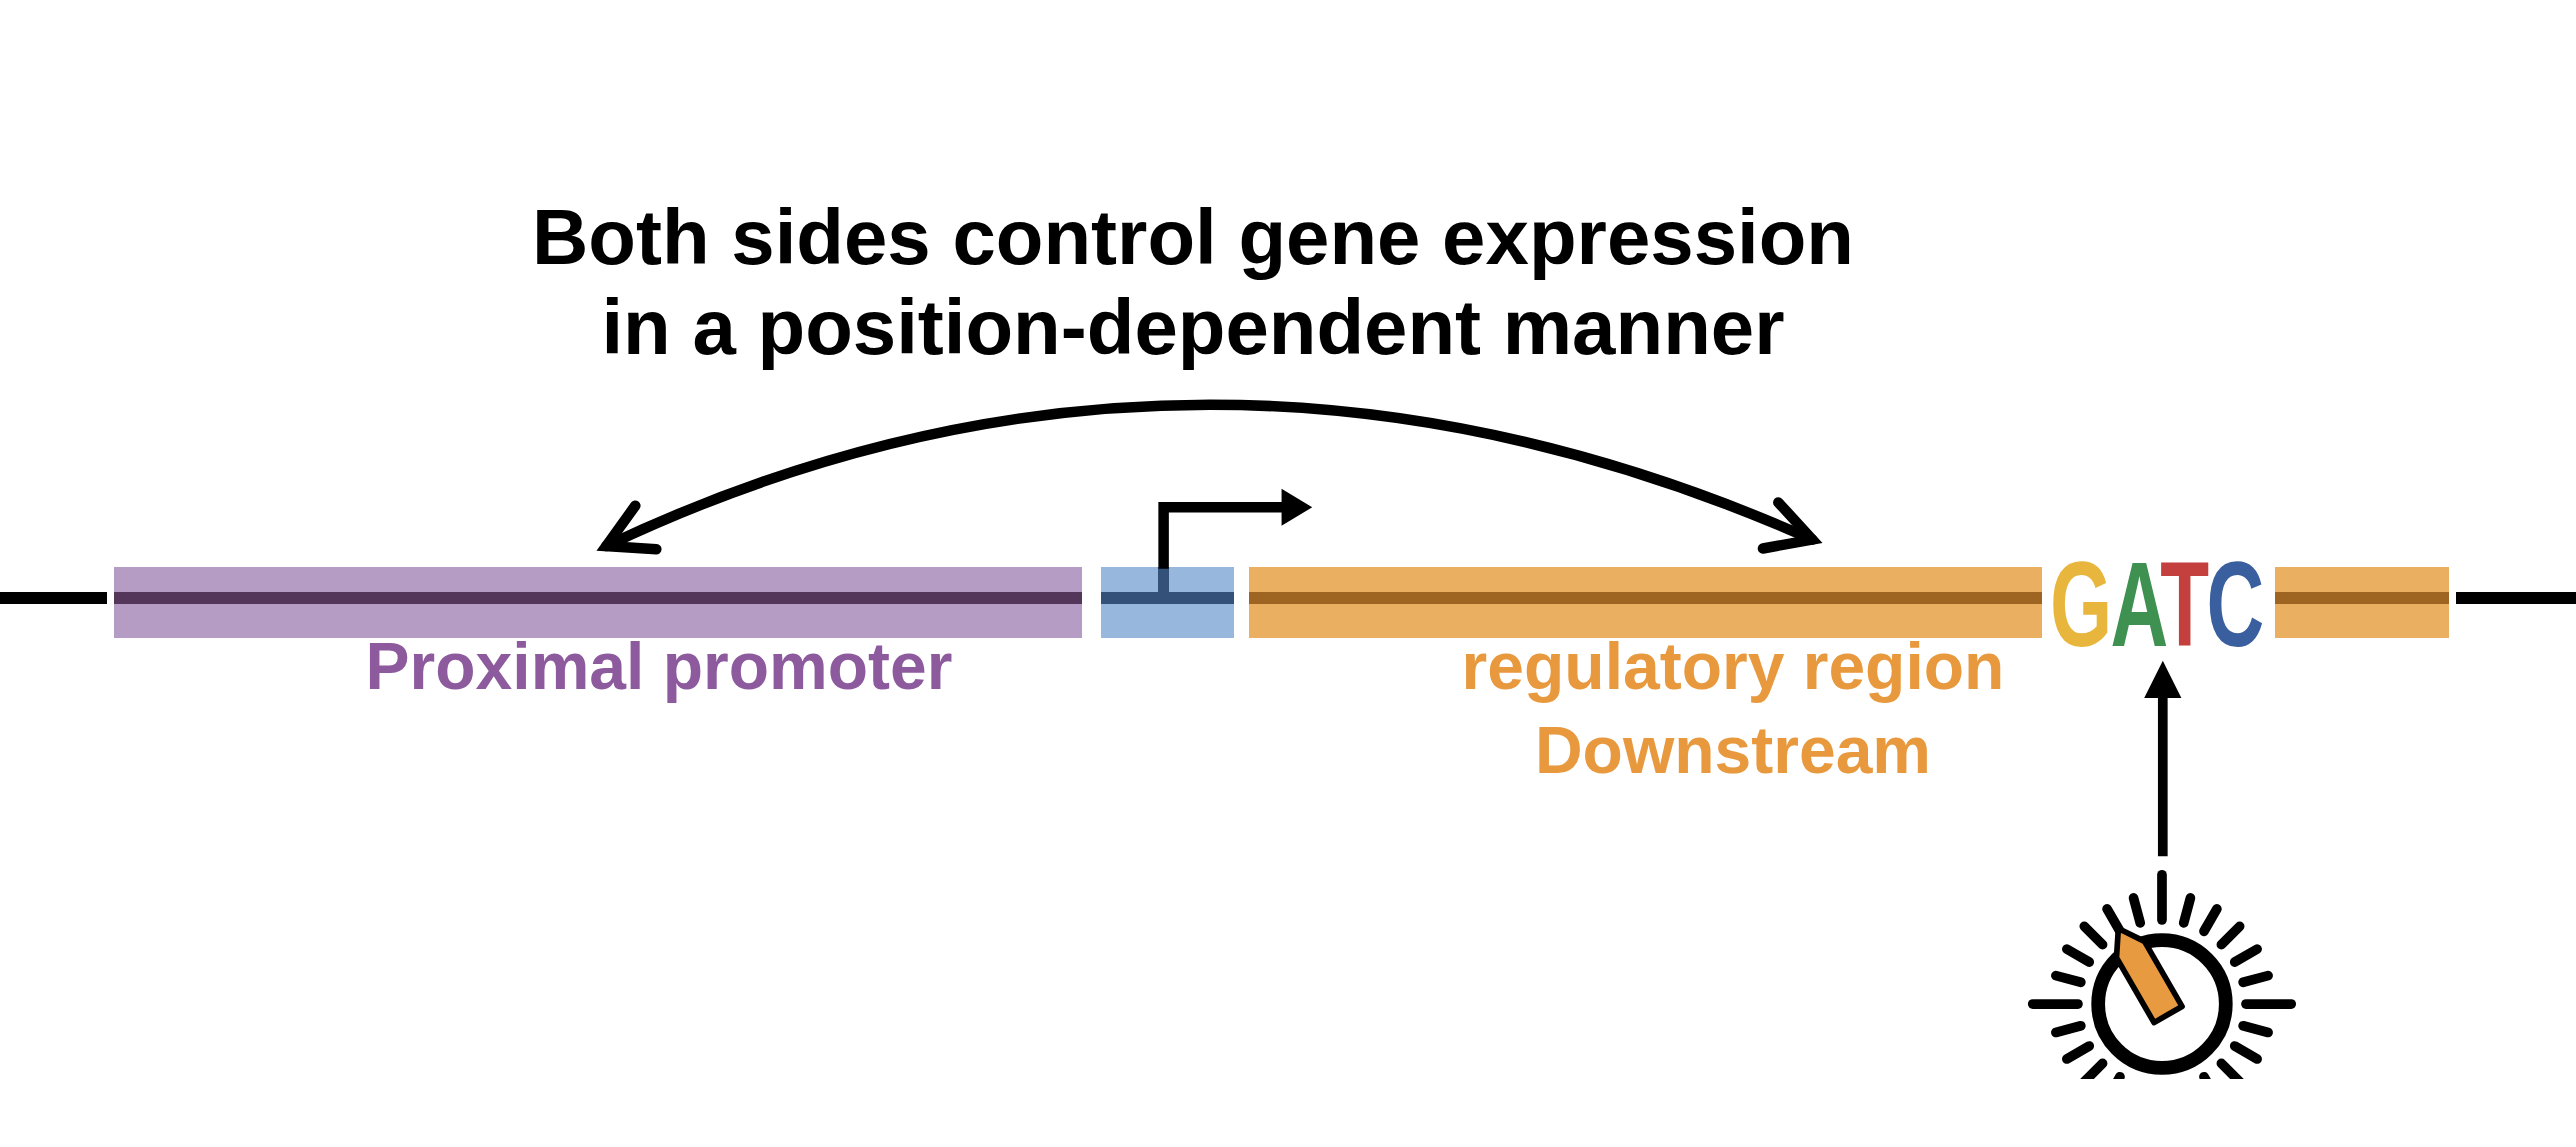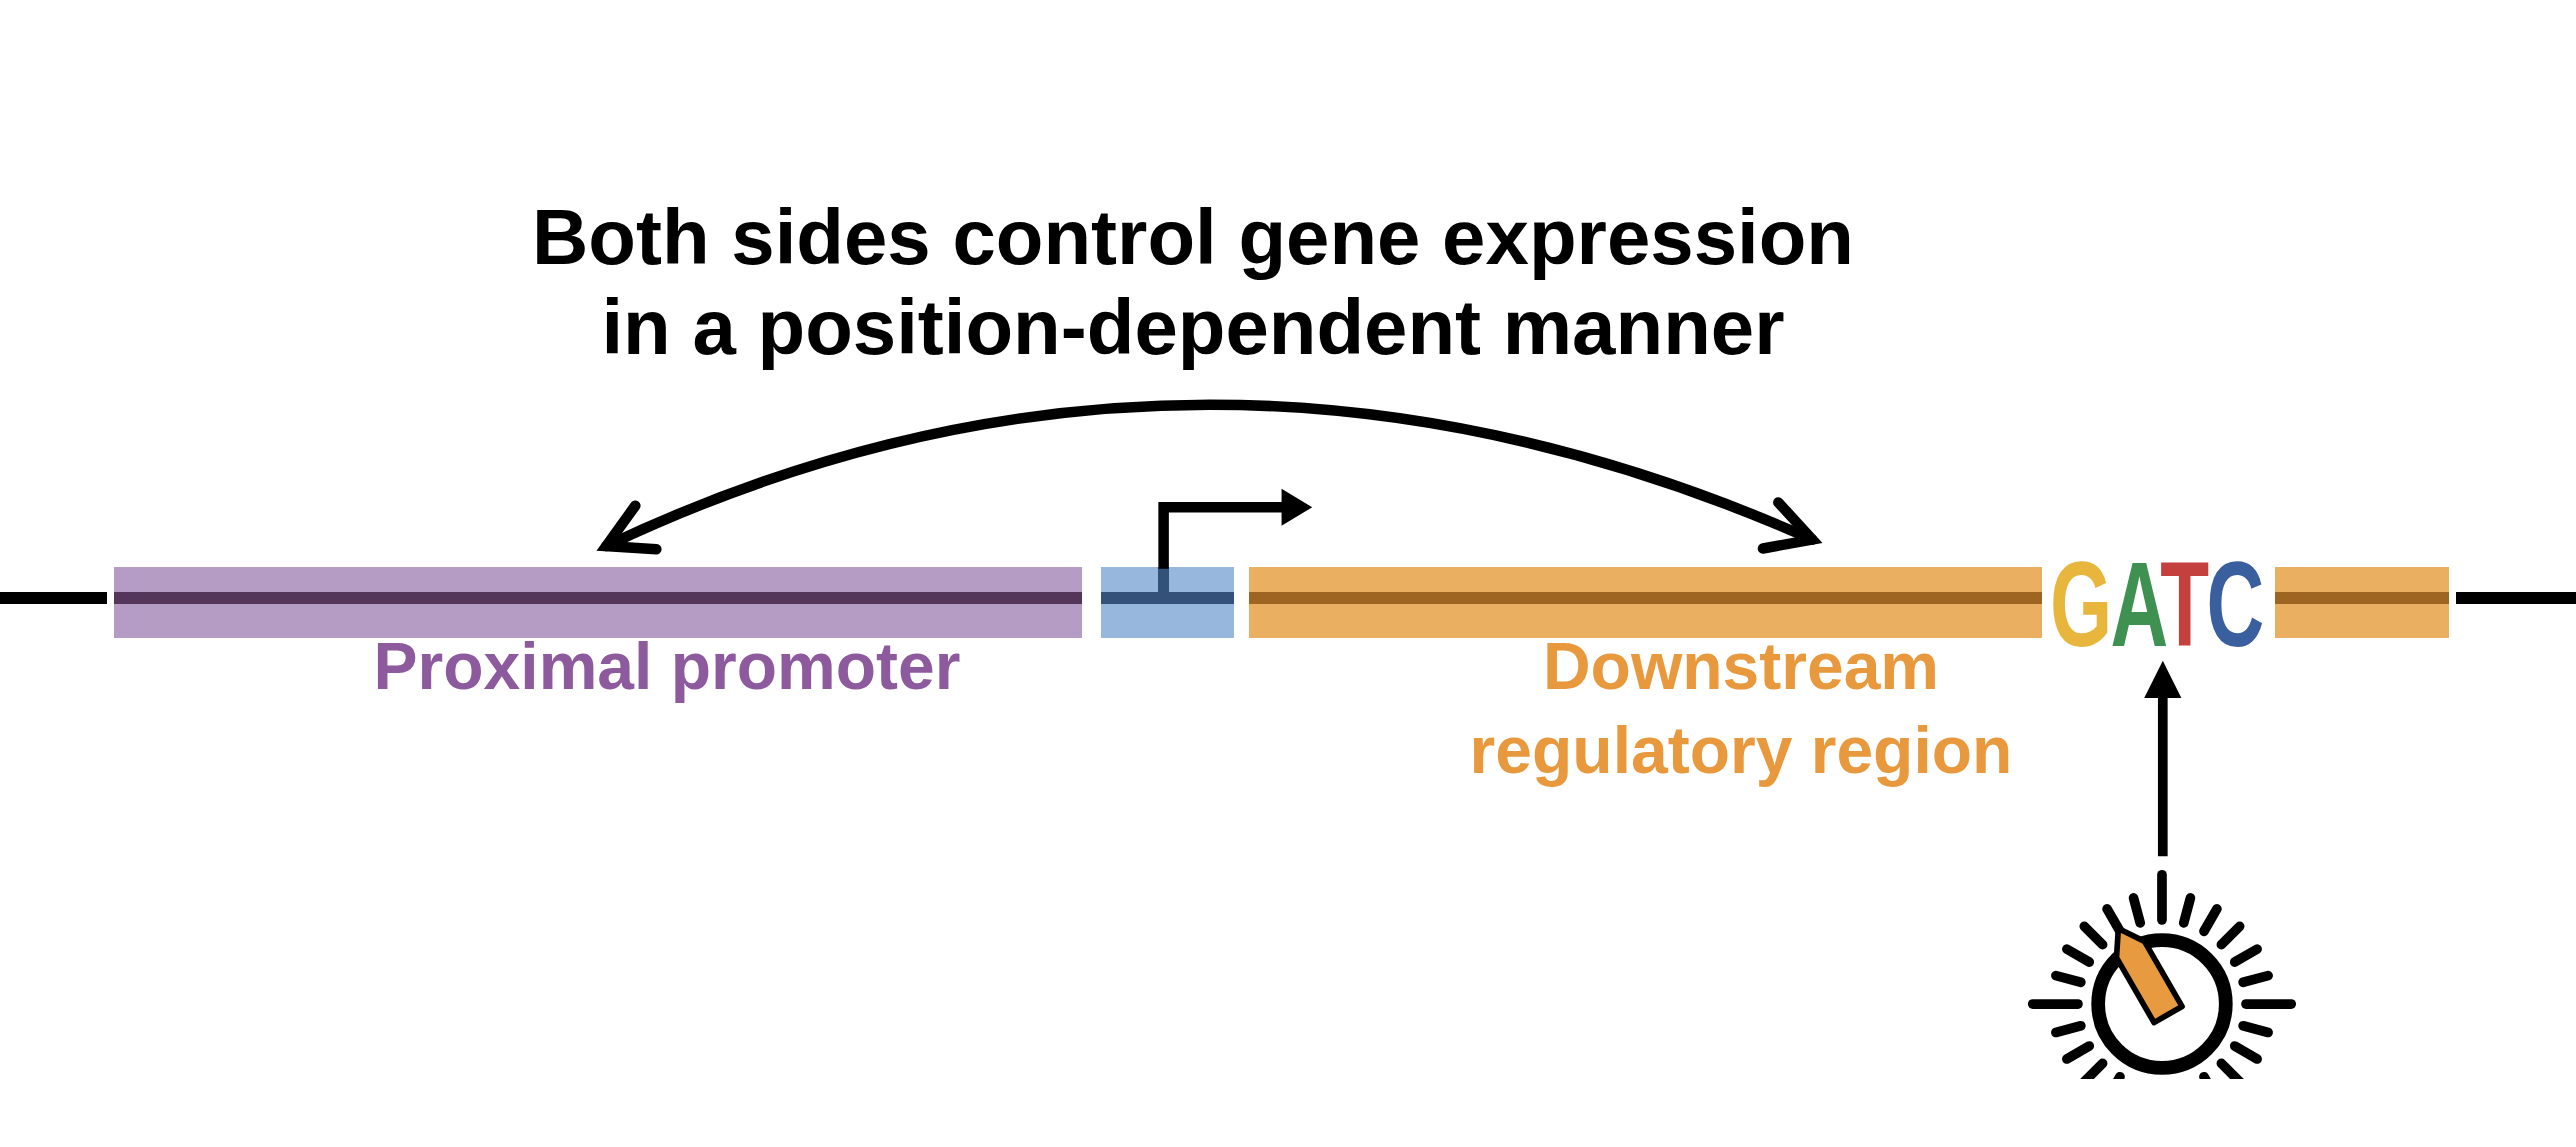--- a/index.html
+++ b/index.html
@@ -19,21 +19,20 @@
     font-weight:700;color:#000;
     white-space:nowrap;
   }
   .seg-label{
     position:absolute;
     transform:translateX(-50%);
     text-align:center;
     font-size:66px;line-height:84px;
     font-weight:700;
     white-space:nowrap;
-    margin-left:8px;
   }
   .dna-line{
     position:absolute;top:592px;height:12px;
     background:#000;
   }
   .block{
     position:absolute;top:567px;height:71px;
   }
   .block .stripe{
     position:absolute;left:0;right:0;top:25px;height:12px;
@@ -79,22 +78,22 @@
   <div class="block" style="left: 2275px; width: 174px; background-color: rgb(234, 175, 96);">
     <div class="stripe" style="background-color: rgb(158, 100, 34);"></div>
   </div>
 
   <div class="seg-label" style="left: 659px; top: 624px; color: rgb(141, 90, 158);">Proximal promoter</div>
 
   <div class="seg-label" style="left: 1171px; top: 624px; color: rgb(91, 142, 196);">
   </div>
 
   <div class="seg-label" style="left: 1733px; top: 624px; color: rgb(232, 153, 62);">
+    <div>regulatory region</div>
     <div>Downstream</div>
-    <div>regulatory region</div>
   </div>
 
   <svg class="overlay" width="2576" height="1147" viewBox="0 0 3188 1420">
 
     <g stroke="#000" stroke-width="13" fill="none" stroke-linecap="round">
       <path d="M 750 676 Q 1480 330 2243 668"></path>
       <path d="M 812 680 L 750 676 L 786 626"></path>
       <path d="M 2182 679 L 2243 668 L 2201 622"></path>
     </g>
 

